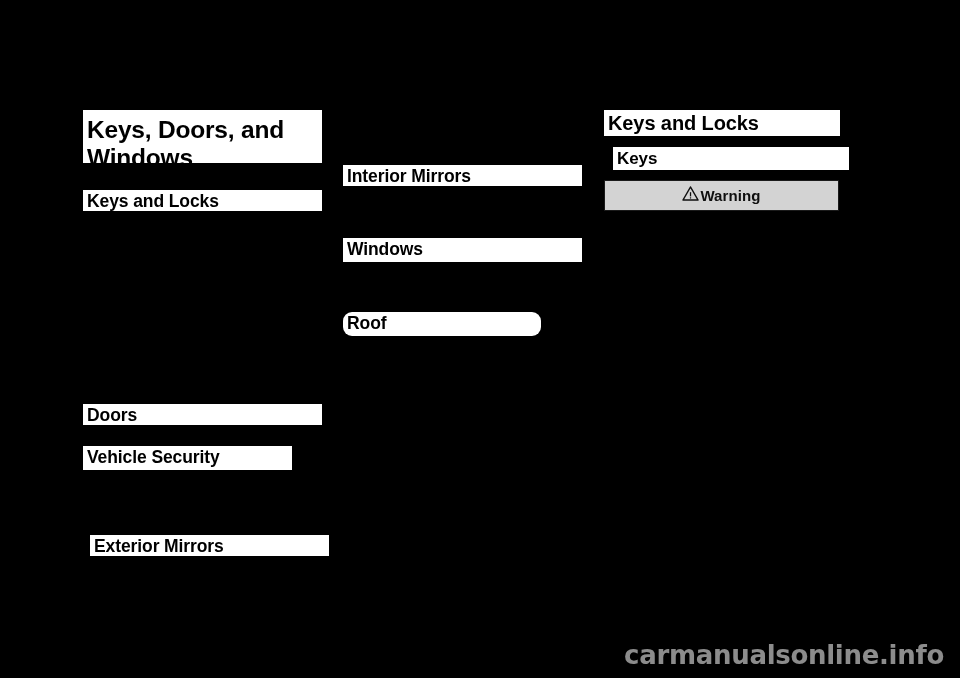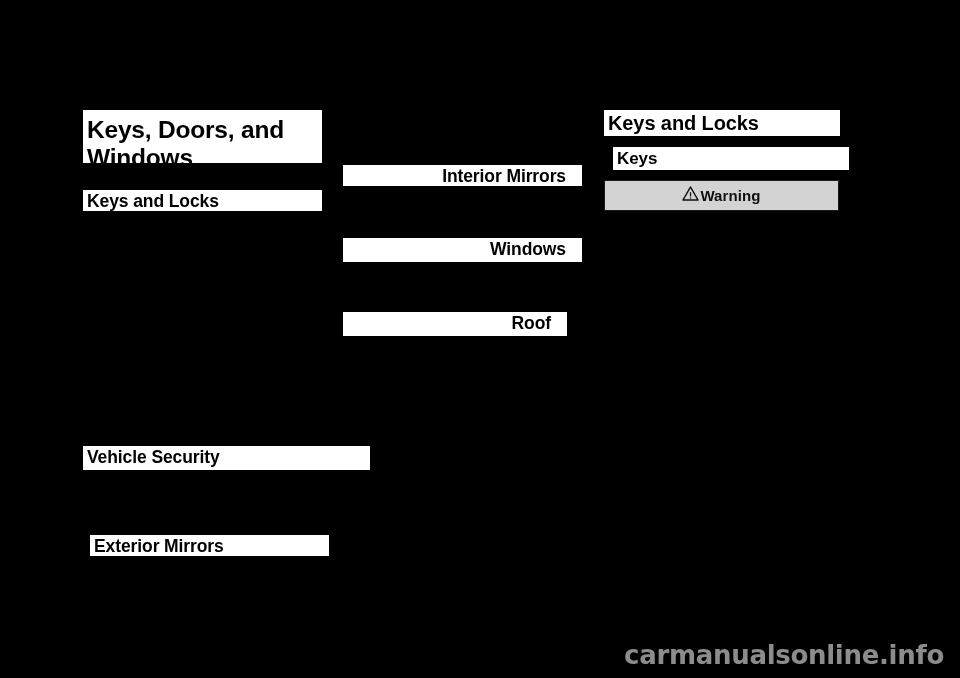--- a/index.html
+++ b/index.html
@@ -25,21 +25,21 @@
     background: #000000;
   }
 
   
   .col {
     position: absolute;
     top: 0;
     height: 678px;
   }
   .col-left   { left: 83px;  width: 239px; }
-  .col-mid    { left: 343px; width: 239px; text-align: right; }
+  .col-mid    { left: 343px; width: 239px; }
   .col-right  { left: 604px; width: 237px; }
 
   
   .hl {
     position: absolute;
     background: #ffffff;
     box-sizing: border-box;
     overflow: hidden;
   }
 
@@ -50,21 +50,21 @@
     letter-spacing: -0.2px;
     padding: 6px 0 0 4px;
     color: #000;
   }
 
   .section-title {
     font-size: 17.5px;
     font-weight: bold;
     line-height: 21px;
     letter-spacing: -0.1px;
-    padding: 1px 16px 0 4px;
+    padding: 1px 0 0 4px;
     color: #000;
   }
 
   
   .toc-line {
     font-size: 12.5px;
     font-weight: bold;
     line-height: 16px;
     padding-left: 4px;
     white-space: nowrap;
@@ -122,22 +122,25 @@
 
     <div class="hl" style="left:0; top:110px; width:239px; height:53px;">
       <div class="chapter-title">Keys, Doors, and</div>
       <div class="chapter-title" style="padding-top:0">Windows</div>
     </div>
 
     <div class="hl" style="left:0; top:190px; width:239px; height:21px;">
       <div class="section-title">Keys and Locks</div>
     </div>
 
-
-    <div class="hl" style="left:0; top:446px; width:287px; height:24px;">
+    <div class="hl" style="left:0; top:404px; width:239px; height:21px;">
+      <div class="section-title">Doors</div>
+    </div>
+
+    <div class="hl" style="left:0; top:446px; width:209px; height:24px;">
       <div class="section-title">Vehicle Security</div>
       <div class="toc-line">
         <span class="pg">41</span>
         <span>Vehicle Security</span>
         <span class="dots">&nbsp;. . . . . . . . . . . . . . . .</span>
       </div>
     </div>
 
     <div class="hl" style="left:7px; top:535px; width:239px; height:21px;">
       <div class="section-title">Exterior Mirrors</div>
@@ -152,21 +155,21 @@
 
     <div class="hl" style="left:0; top:238px; width:239px; height:24px;">
       <div class="section-title">Windows</div>
       <div class="toc-line">
         <span class="pg">51</span>
         <span>Windows</span>
         <span class="dots">&nbsp;. . . . . . . . . . . . . . . . . .</span>
       </div>
     </div>
 
-    <div class="hl" style="left:0; top:312px; width:224px; height:24px;">
+    <div class="hl" style="left:0; top:312px; width:198px; height:24px;border-radius:9px;">
       <div class="section-title">Roof</div>
       <div class="toc-line">
         <span class="pg"></span>
         <span>Sunroof</span>
         <span class="dots">&nbsp;. . . . . .</span>
       </div>
     </div>
   </div>
 
   <div class="col col-right">

